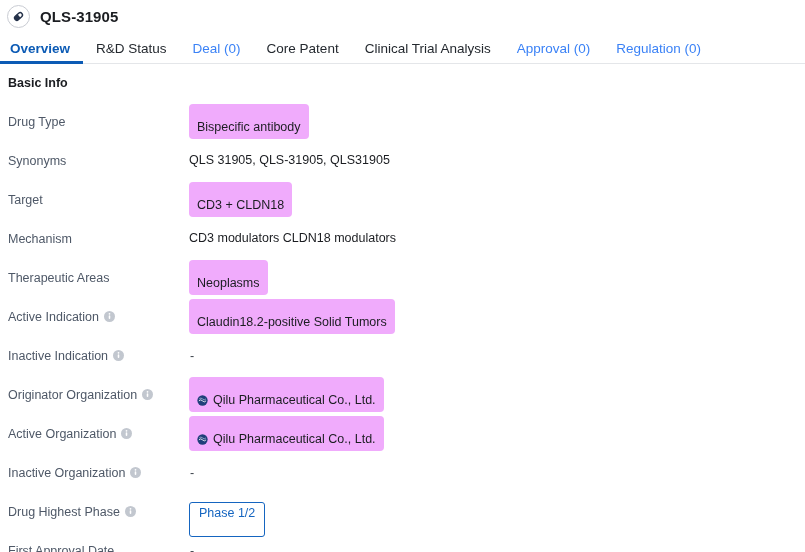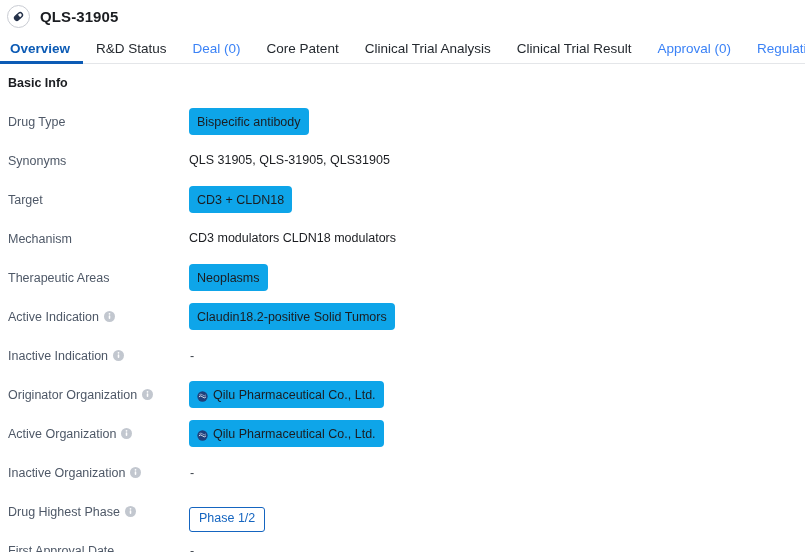--- a/index.html
+++ b/index.html
@@ -118,41 +118,41 @@
   }
   .row-value {
     font-size: 12.5px;
     color: #1b1d21;
     display: flex;
     align-items: center;
     flex-wrap: wrap;
     gap: 6px;
   }
   .chip {
-    background: #0ea5e9;
+    background: #f0abfc;
     border-radius: 4px;
-    padding: 8px 8px 5px 8px;
+    padding: 17px 8px 5px 8px;
     font-size: 12.5px;
     color: #1b1d21;
     line-height: 1.05;
     display: inline-flex;
     align-items: center;
     gap: 5px;
     white-space: nowrap;
   }
   .chip .org-logo { flex: none; display: block; }
   .plain { line-height: 1.2; white-space: nowrap; }
   .dash { color: #3a4049; font-size: 12.5px; padding-left: 1px; }
   .badge-outline {
     border: 1px solid #1565c0;
     border-radius: 3px;
     background: #ffffff;
     color: #1565c0;
     font-size: 12.5px;
-    padding: 4px 9px 5px 9px;
+    padding: 4px 9px 16px 9px;
     line-height: 1.05;
     display: inline-block;
     white-space: nowrap;
     margin-top: 16px;
   }
 </style>
 </head>
 <body>
 
 <div class="header">
@@ -167,21 +167,20 @@
   </span>
   <span class="page-title">QLS-31905</span>
 </div>
 
 <div class="tabbar">
   <div class="tab active">Overview</div>
   <div class="tab">R&amp;D Status</div>
   <div class="tab disabled">Deal (0)</div>
   <div class="tab">Core Patent</div>
   <div class="tab">Clinical Trial Analysis</div>
-  <div class="tab">Clinical Trial Result</div>
   <div class="tab disabled">Approval (0)</div>
   <div class="tab disabled">Regulation (0)</div>
 </div>
 
 <div class="content">
   <div class="section-title">Basic Info</div>
   <div class="rows" id="rows-container">
       <div class="row">
         <div class="row-label">
           <span>Drug Type</span>

